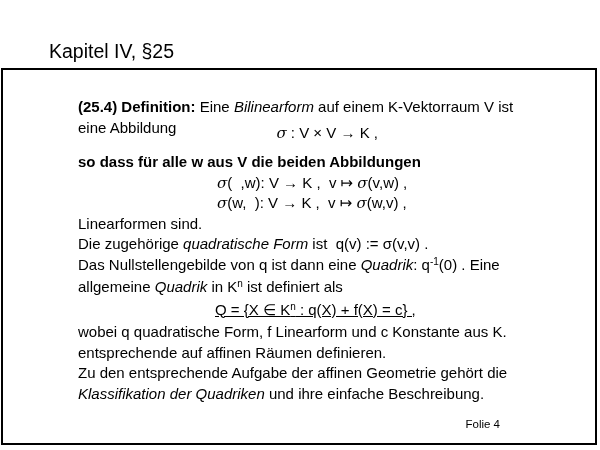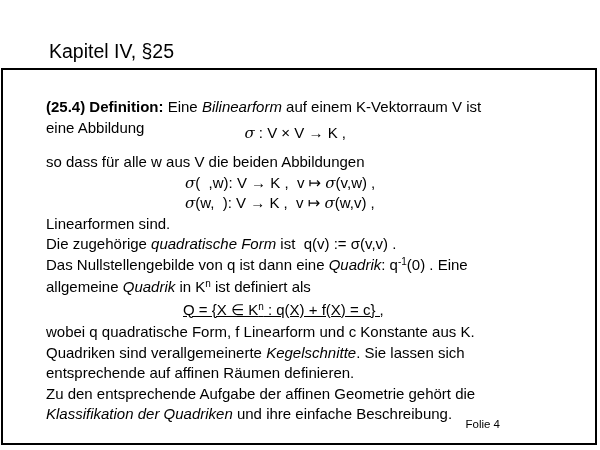--- a/index.html
+++ b/index.html
@@ -11,24 +11,24 @@
   .slide-title{
     position:absolute;left:49px;top:40px;
     font-size:19.5px;line-height:23px;white-space:pre;
   }
   .content-box{
     position:absolute;left:1px;top:68px;width:596px;height:377px;
     box-sizing:border-box;border:2px solid #000000;background:#ffffff;
   }
   .content-inner{
     padding:27px 6px 0 43px;
-    font-size:15px;line-height:20.5px;
+    font-size:15px;line-height:20.5px;margin-left:32px;
   }
   .line{white-space:pre;}
-  .gap-before{margin-top:14px;}
+  .gap-before{margin-top:14px;font-weight:bold;}
   .formula-inline{position:relative;top:5px;margin-left:100px;text-align:center;}
   .indent-a{margin-left:139px;}
   .indent-b{margin-left:137px;text-decoration:underline;}
   .b{font-weight:bold;}
   .i{font-style:italic;}
   .sym{font-family:"DejaVu Serif",serif;font-style:italic;}
   .sup{font-size:10px;position:relative;top:-5px;}
   .slide-number{
     position:absolute;right:100px;top:418px;
     font-size:11.5px;line-height:13px;
@@ -45,20 +45,19 @@
     <div class="line"><span><span>eine Abbildung</span></span><span class="formula-inline"><span class="sym">σ</span><span> : V × V → K ,</span></span></div>
     <div class="line gap-before"><span>so dass für alle w aus V die beiden Abbildungen</span></div>
     <div class="line indent-a"><span class="sym">σ</span><span>(  ,w): V → K ,  v ↦ </span><span class="sym">σ</span><span>(v,w) ,</span></div>
     <div class="line indent-a"><span class="sym">σ</span><span>(w,  ): V → K ,  v ↦ </span><span class="sym">σ</span><span>(w,v) ,</span></div>
     <div class="line"><span>Linearformen sind.</span></div>
     <div class="line"><span>Die zugehörige </span><span class="i">quadratische Form</span><span> ist  q(v) := σ(v,v) .</span></div>
     <div class="line"><span>Das Nullstellengebilde von q ist dann eine </span><span class="i">Quadrik</span><span>: q</span><span class="sup">-1</span><span>(0) . Eine</span></div>
     <div class="line"><span>allgemeine </span><span class="i">Quadrik</span><span> in K</span><span class="sup">n</span><span> ist definiert als</span></div>
     <div class="line indent-b"><span>Q = {X ∈ K</span><span class="sup">n</span><span> : q(X) + f(X) = c} ,</span></div>
     <div class="line"><span>wobei q quadratische Form, f Linearform und c Konstante aus K.</span></div>
-    <div class="line"><span>Quadriken sind verallgemeinerte </span><span class="i">Kegelschnitte</span><span>. Sie lassen sich</span></div>
     <div class="line"><span>entsprechende auf affinen Räumen definieren.</span></div>
     <div class="line"><span>Zu den entsprechende Aufgabe der affinen Geometrie gehört die</span></div>
     <div class="line"><span class="i">Klassifikation der Quadriken</span><span> und ihre einfache Beschreibung.</span></div>
   </div>
 </div>
 
 <div class="slide-number">Folie 4</div>
 
 </body></html>

